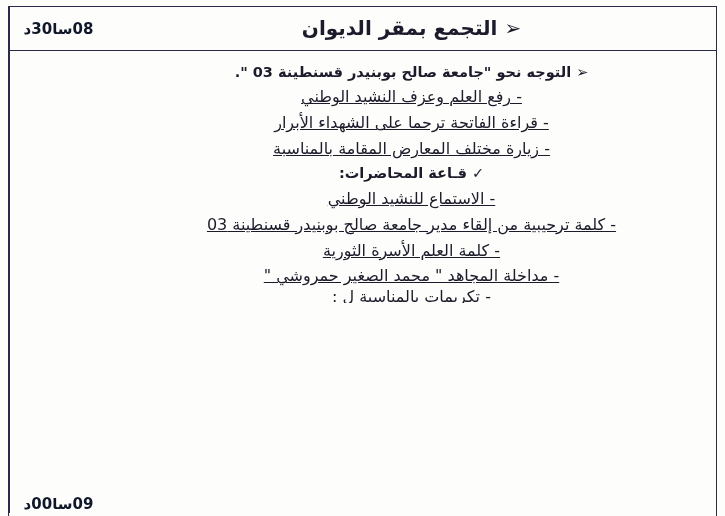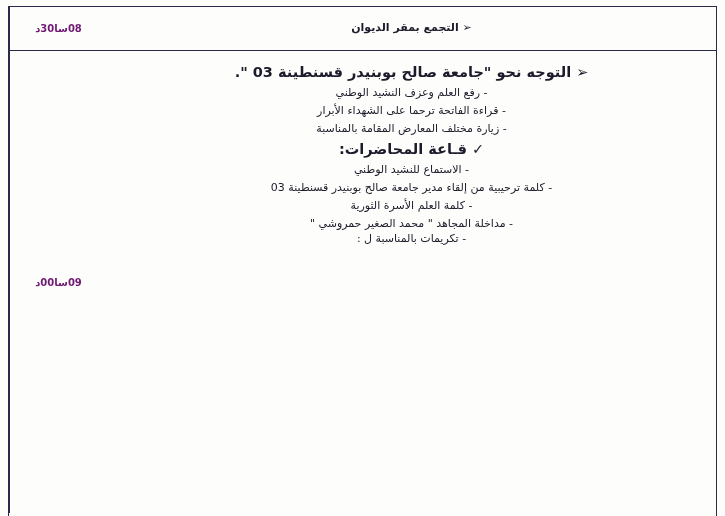--- a/index.html
+++ b/index.html
@@ -42,54 +42,55 @@
     height: 44px;
   }
   .cell-time {
     width: 98px;
     flex: 0 0 98px;
     box-sizing: border-box;
     border-left: 1.6px solid #2a2a4a;
     display: flex;
     align-items: center;
     justify-content: center;
-    font-size: 10px;
+    font-size: 15px;
     font-weight: 700;
     letter-spacing: 0;
-    color: #701a75;
+    color: #0f172a;
   }
   .cell-body {
     flex: 1 1 auto;
     box-sizing: border-box;
     padding: 4px 14px 6px 14px;
   }
   .row-top .cell-body {
     display: flex;
     align-items: center;
     justify-content: center;
-    font-size: 11px;
+    font-size: 20px;
     font-weight: 700;
   }
   .row-main {
     height: 462px;
   }
   .row-main .cell-time {
-    align-items: center;
+    align-items: flex-end;
   }
   .row-main .cell-body {
     padding-top: 10px;
   }
   .line {
     text-align: center;
     font-size: 14.5px;
     line-height: 1.62;
     white-space: nowrap;
   }
   .line.sub {
-    font-size: 11px;
+    font-size: 16px;
+    text-decoration: underline;
   }
   .line.head {
     font-weight: 600;
   }
   .line.cut {
     overflow: hidden;
     height: 14px;
     line-height: 1.0;
   }
   .vert-time {

